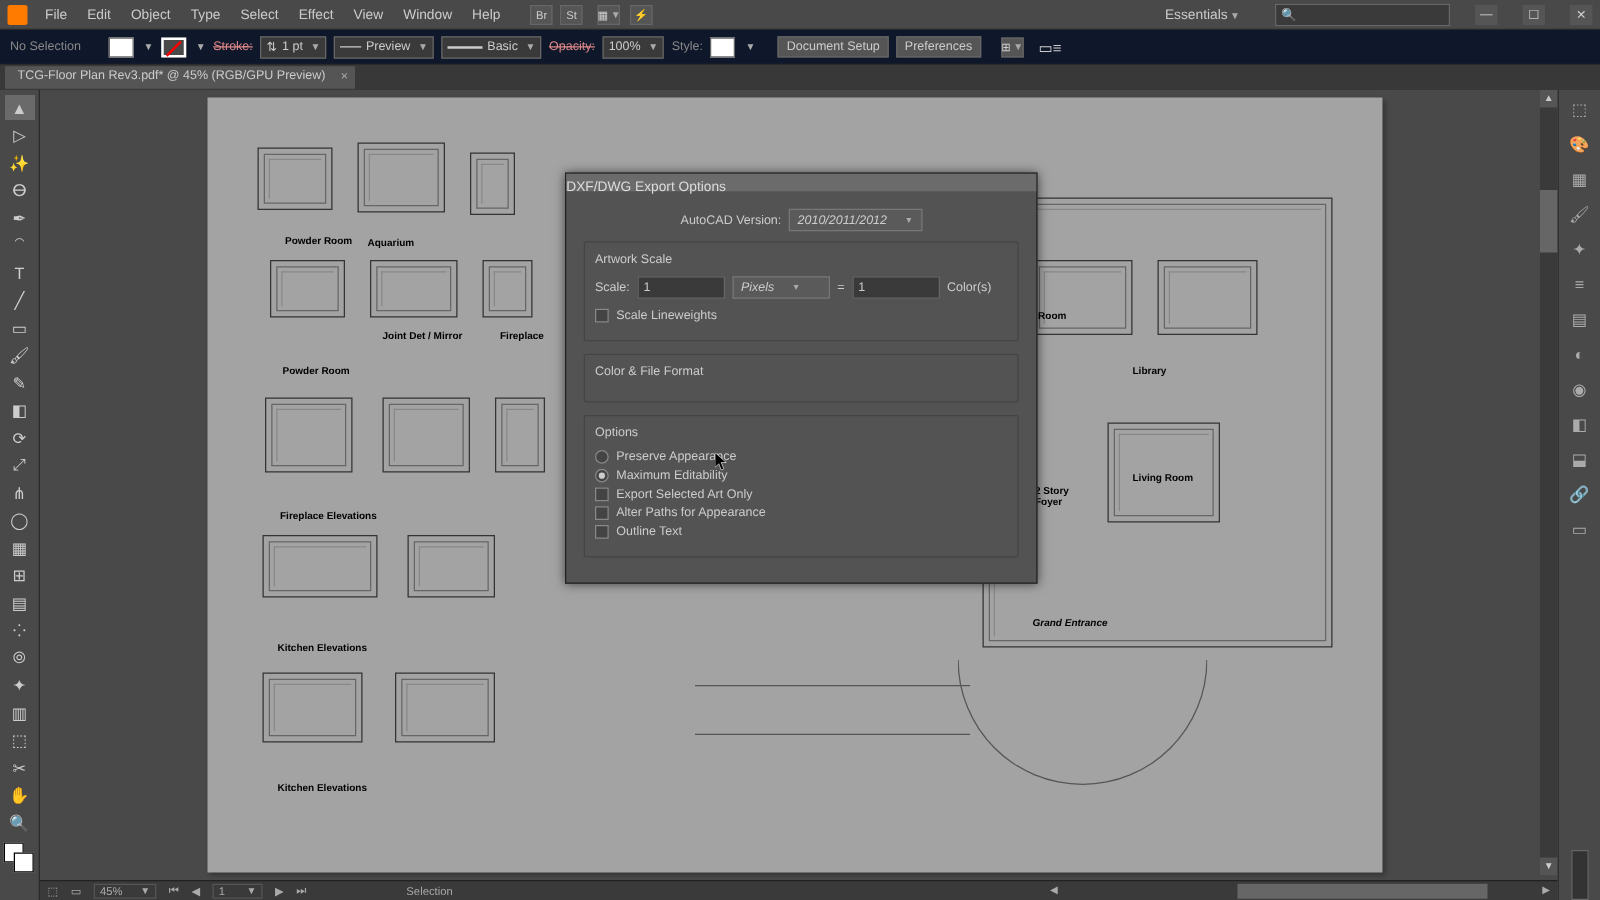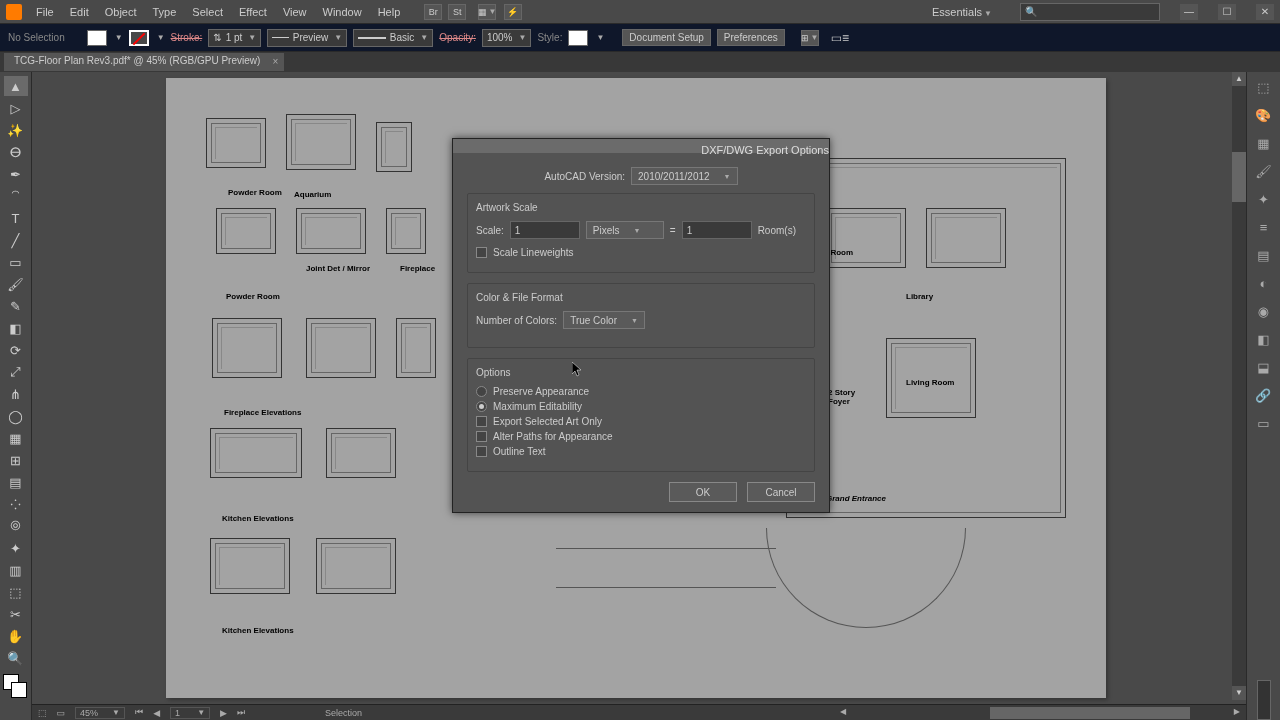--- a/index.html
+++ b/index.html
@@ -57,25 +57,25 @@
 
 .rtoolbar { width: 34px; background: #494949; border-left: 1px solid #2a2a2a; display: flex; flex-direction: column; align-items: center; padding-top: 4px; gap: 6px; }
 .rtool { width: 22px; height: 22px; display: flex; align-items: center; justify-content: center; color: #aaa; font-size: 13px; }
 
 
 .statusbar { position: absolute; bottom: 0; left: 32px; right: 34px; height: 16px; background: #3a3a3a; display: flex; align-items: center; padding: 0 6px; gap: 10px; font-size: 9px; color: #aaa; border-top: 1px solid #222; }
 .statusbar .zoom-dd { width: 50px; border: 1px solid #555; padding: 0 4px; display: flex; justify-content: space-between; }
 
 
 .dialog { position: absolute; top: 138px; left: 452px; width: 378px; background: #535353; border: 1px solid #222; box-shadow: 0 0 8px rgba(0,0,0,0.6); }
-.dialog-title { height: 14px; background: #6b6b6b; text-align: right; line-height: 22px; color: #ddd; font-size: 11px; }
+.dialog-title { height: 14px; background: #6b6b6b; text-align: left; line-height: 22px; color: #ddd; font-size: 11px; }
 .dialog-body { padding: 14px 14px 10px 14px; }
 .dlg-row { display: flex; align-items: center; margin-bottom: 8px; gap: 6px; }
 .dlg-row .lbl { color: #ccc; font-size: 10px; }
-.dlg-select { height: 18px; background: #5a5a5a; border: 1px solid #777; padding: 0 6px; display: flex; align-items: center; gap: 6px; font-size: 10px; color: #ccc; }
+.dlg-select { height: 18px; background: #5a5a5a; border: 1px solid #777; padding: 0 6px; display: flex; align-items: center; gap: 6px; font-size: 10px; color: #ccc; font-style: italic; }
 .dlg-select .dd { font-size: 7px; color: #aaa; margin-left: 8px; }
 .dlg-input { height: 18px; background: #3a3a3a; border: 1px solid #666; padding: 0 4px; font-size: 10px; color: #ccc; display: flex; align-items: center; width: 70px; }
 .dlg-group { border: 1px solid #444; padding: 8px 8px 10px 8px; margin-bottom: 10px; position: relative; border-radius: 2px; }
 .dlg-group .legend { color: #ccc; font-size: 10px; margin-bottom: 8px; }
 .dlg-check { display: flex; align-items: center; gap: 6px; font-size: 10px; color: #ccc; margin-bottom: 4px; }
 .dlg-check .box { width: 11px; height: 11px; border: 1px solid #888; background: #444; }
 .dlg-radio { display: flex; align-items: center; gap: 6px; font-size: 10px; color: #ccc; margin-bottom: 4px; }
 .dlg-radio .dot { width: 11px; height: 11px; border-radius: 50%; border: 1px solid #888; background: #444; position: relative; }
 .dlg-radio .dot.on::after { content: ""; position: absolute; inset: 2px; border-radius: 50%; background: #ccc; }
 .dlg-buttons { display: flex; justify-content: flex-end; gap: 10px; margin-top: 10px; }
@@ -313,37 +313,30 @@
       <div class="legend">Artwork Scale</div>
       <div class="dlg-row">
         <span class="lbl">Scale:</span>
         <div class="dlg-input">1</div>
         <div class="dlg-select" style="width:78px">
           <span>Pixels</span>
             <span class="dd">▼</span>
         </div>
         <span class="lbl">=</span>
         <div class="dlg-input">1</div>
-        <span class="lbl">Room(s)</span>
+        <span class="lbl">Color(s)</span>
       </div>
       <div class="dlg-check">
         <div class="box"></div>
         <span>Scale Lineweights</span>
       </div>
     </div>
 
     <div class="dlg-group">
       <div class="legend">Color &amp; File Format</div>
-      <div class="dlg-row">
-        <span class="lbl">Number of Colors:</span>
-        <div class="dlg-select">
-          <span>True Color</span>
-            <span class="dd">▼</span>
-        </div>
-      </div>
     </div>
 
     <div class="dlg-group">
       <div class="legend">Options</div>
       <div class="dlg-radio">
         <div class="dot"></div>
         <span>Preserve Appearance</span>
       </div>
       <div class="dlg-radio">
         <div class="dot on"></div>
@@ -356,24 +349,20 @@
       <div class="dlg-check">
         <div class="box"></div>
         <span>Alter Paths for Appearance</span>
       </div>
       <div class="dlg-check">
         <div class="box"></div>
         <span>Outline Text</span>
       </div>
     </div>
 
-    <div class="dlg-buttons">
-      <div class="dlg-btn">OK</div>
-      <div class="dlg-btn">Cancel</div>
-    </div>
   </div>
 </div>
 
 <div class="cursor">
   <svg width="12" height="16" viewBox="0 0 12 16">
       <path d="M0 0 L0 12 L3 9 L5 14 L7 13 L5 8 L9 8 Z" fill="#000" stroke="#fff" stroke-width="0.5"></path>
     </svg>
 </div>
 
 </body></html>

